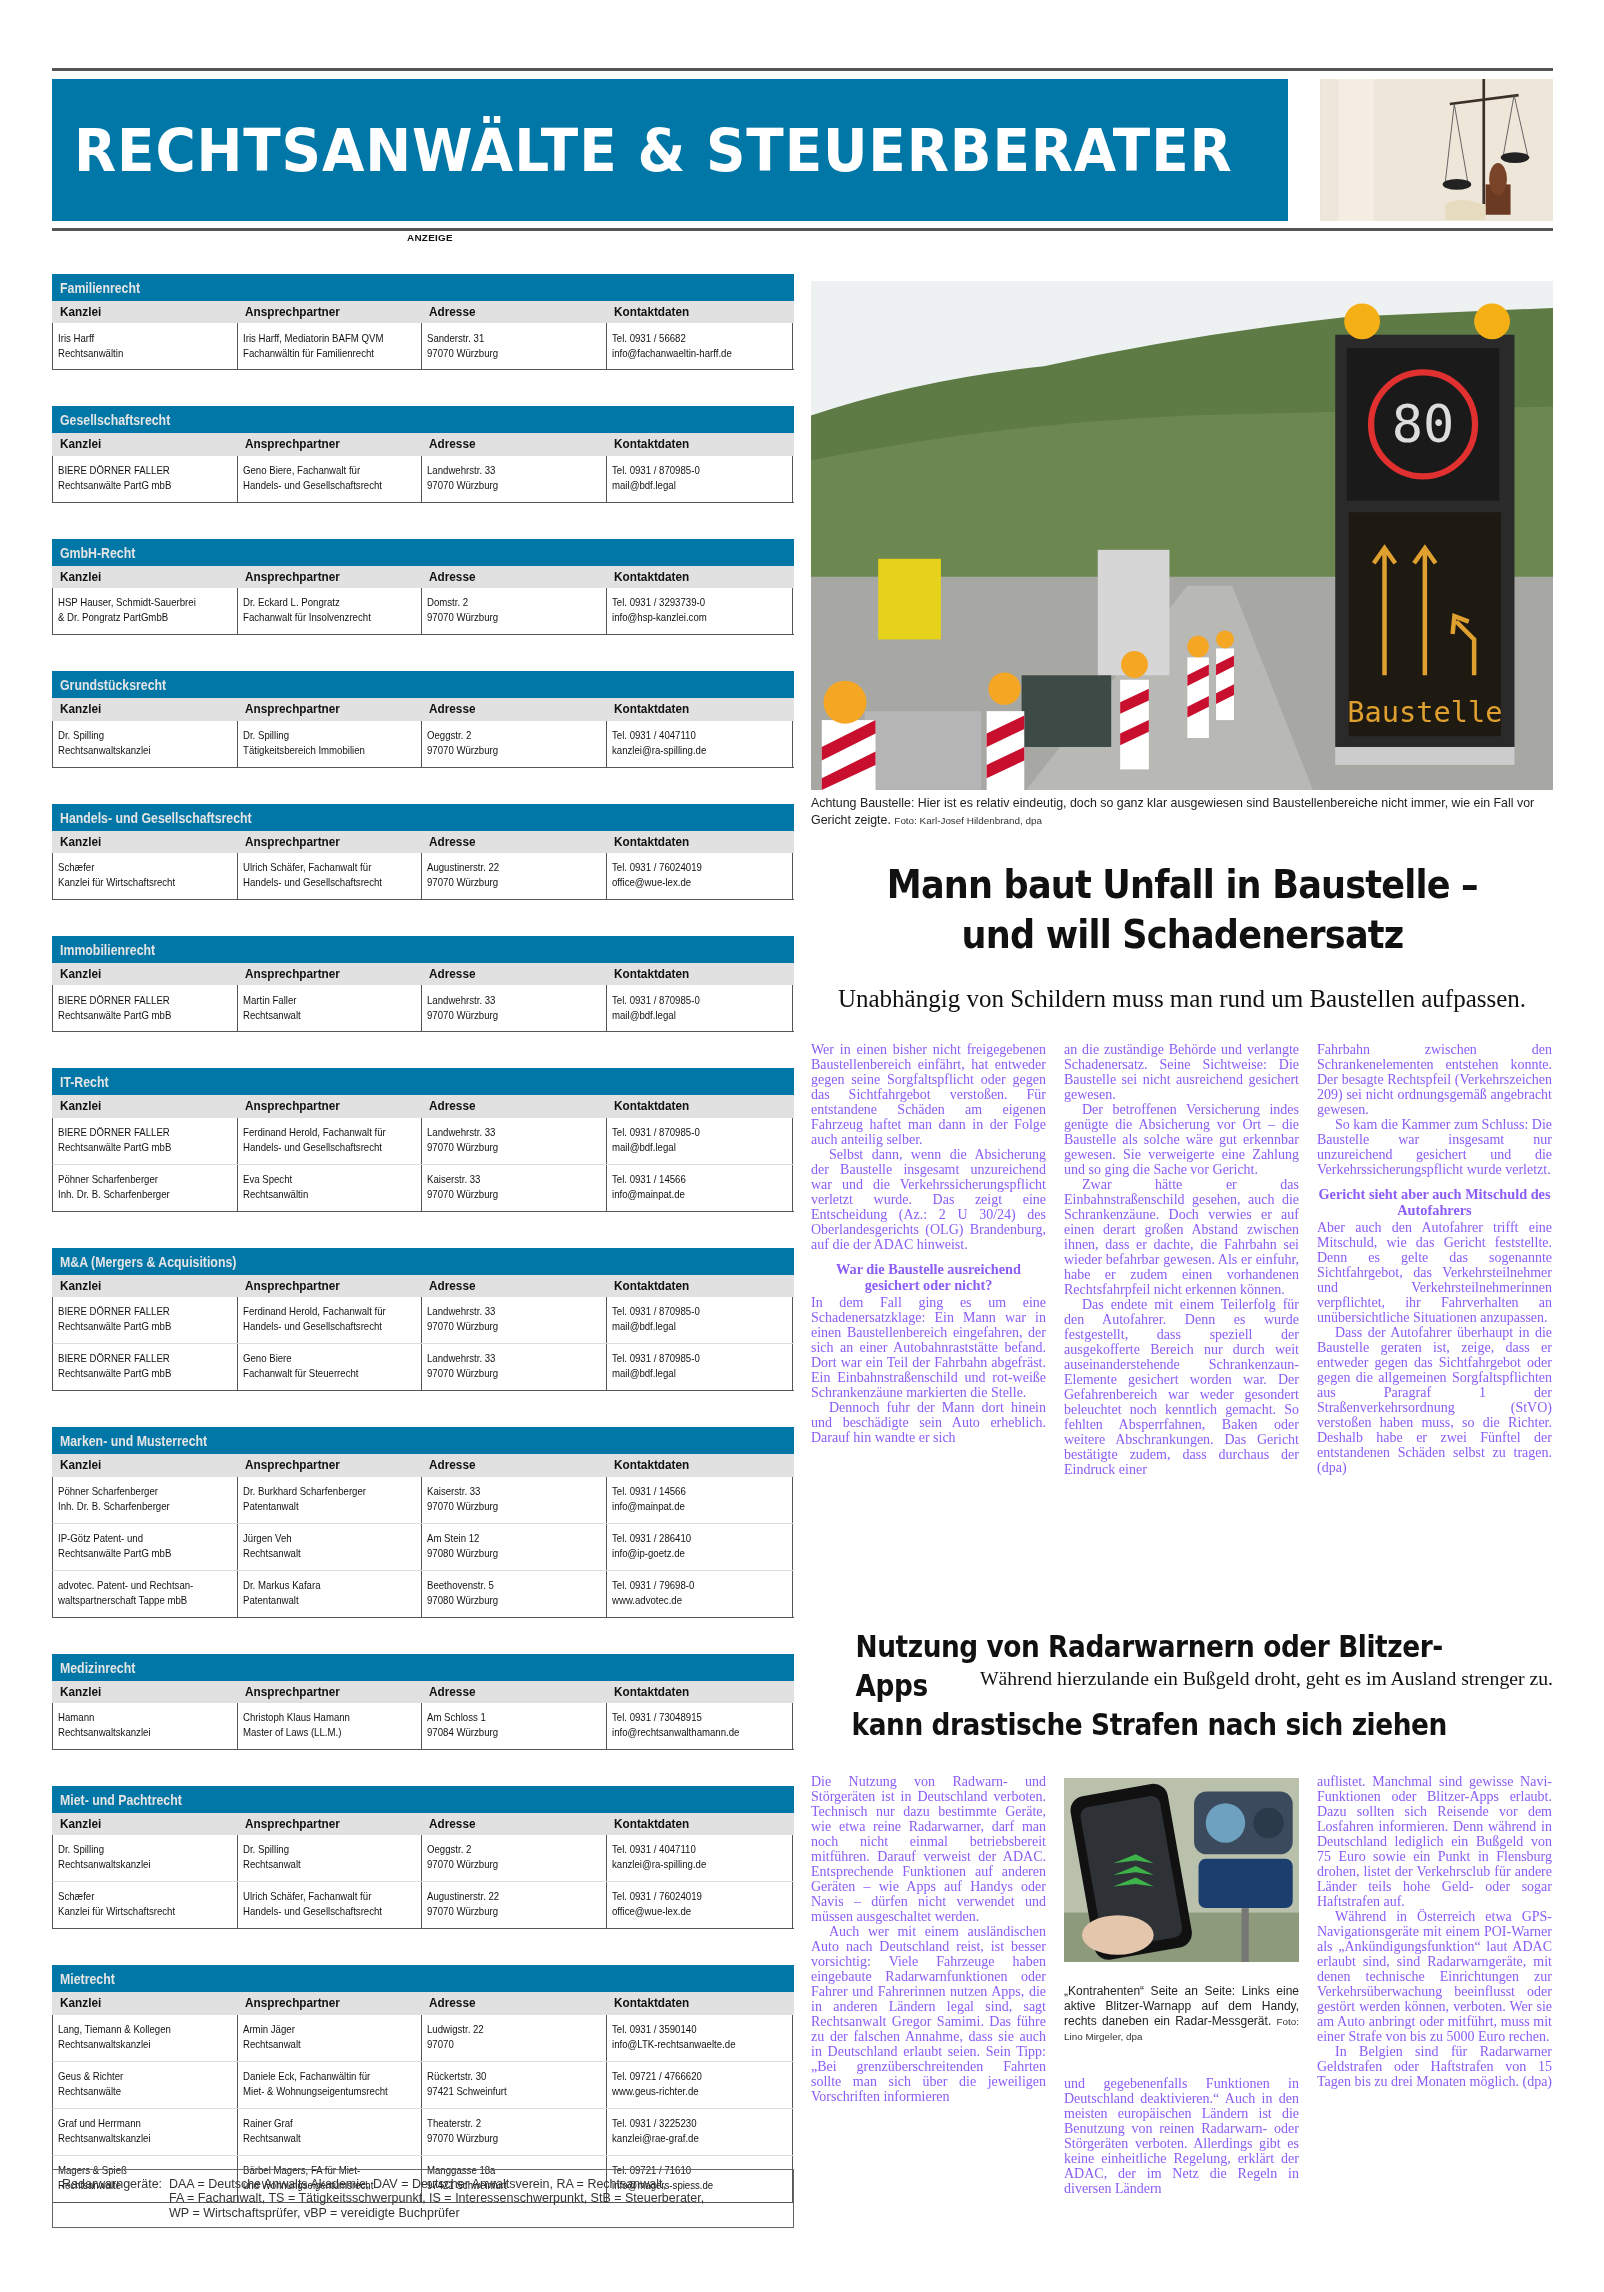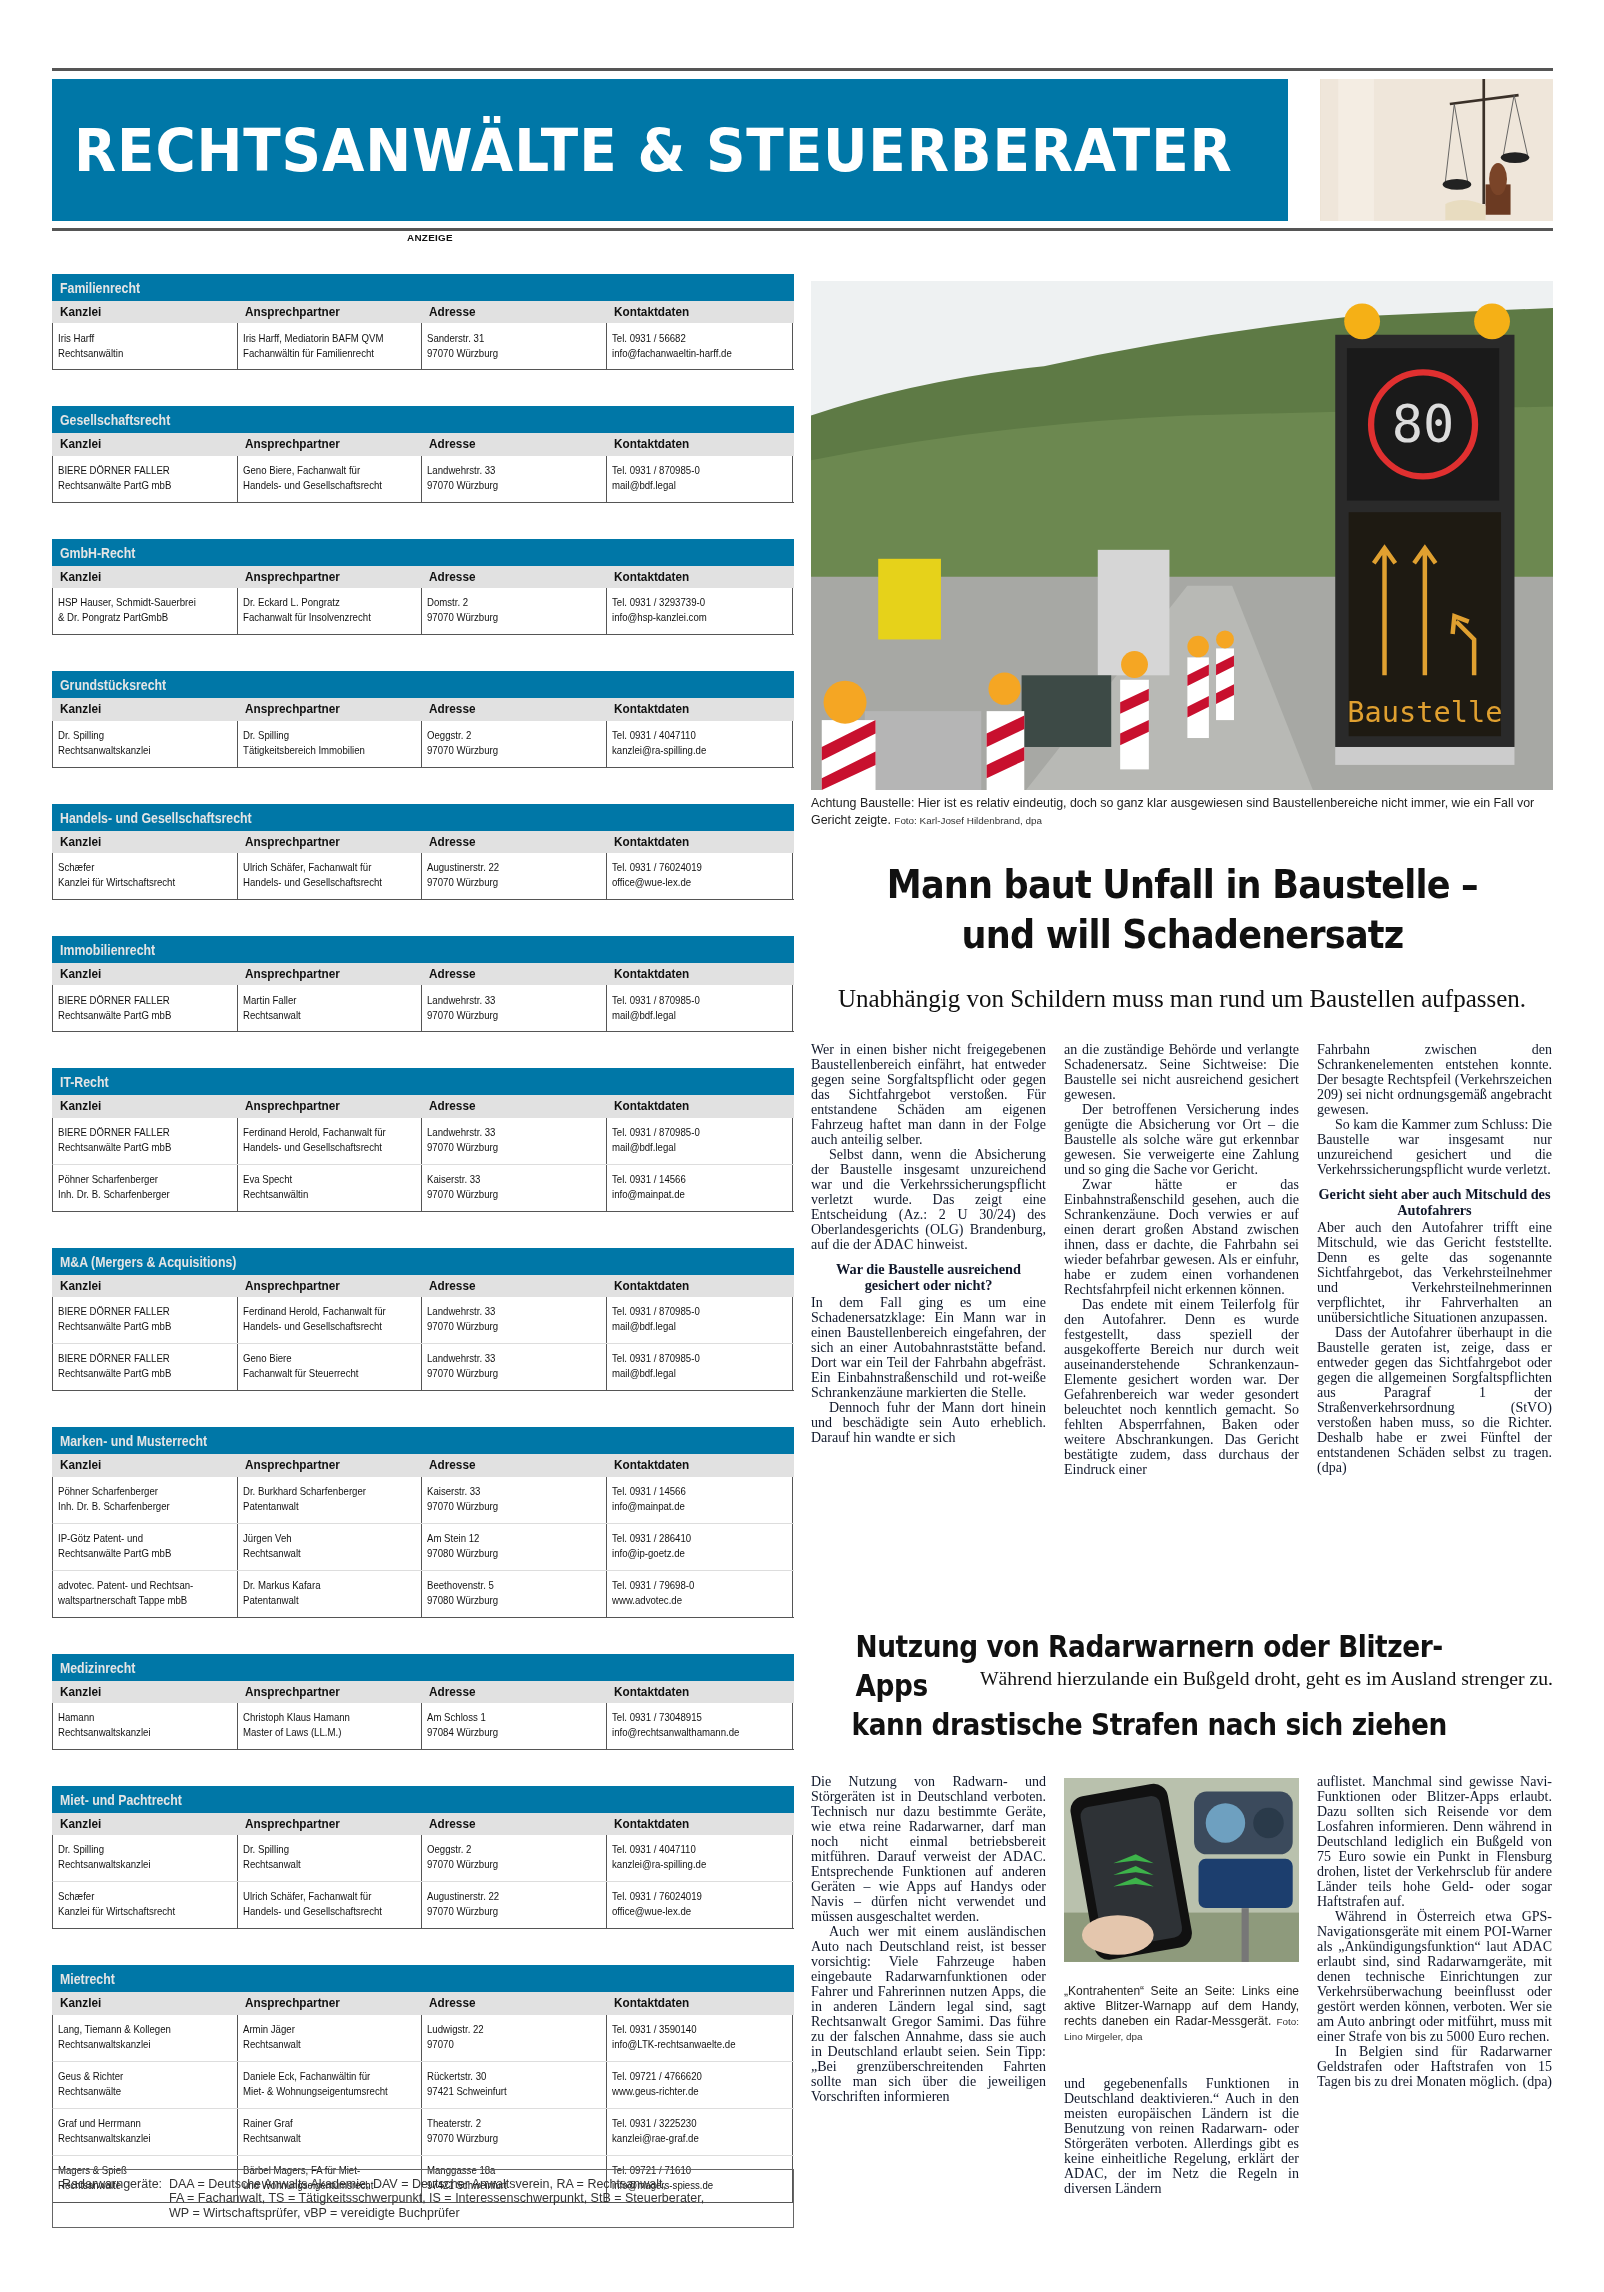--- a/index.html
+++ b/index.html
@@ -36,21 +36,21 @@
 
   
   .photo { position: absolute; top: 281px; left: 811px; width: 742px; height: 509px; overflow: hidden; background: #9fb08a; }
   .caption1 { position: absolute; top: 795px; left: 811px; width: 743px; font-size: 12.4px; line-height: 17px; color: #222; }
   .credit { font-size: 9.9px; color: #333; }
   .headline1 { position: absolute; top: 860px; left: 811px; width: 742px; text-align: center; font-family: "DejaVu Sans", sans-serif; font-weight: bold; font-size: 39px; line-height: 50px; letter-spacing: -0.9px; }
   .headline1 span { display: inline-block; transform: scaleX(0.9); }
   .subhead1 { position: absolute; top: 985px; left: 811px; width: 742px; text-align: center; font-family: "Liberation Serif", serif; font-size: 25px; }
   .cols { position: absolute; display: grid; column-gap: 18px; }
   .cols1 { top: 1042px; left: 811px; width: 742px; grid-template-columns: 235px 235px 235px; }
-  .art { font-family: "Liberation Serif", serif; font-size: 14px; line-height: 15px; text-align: justify; hyphens: auto; color: #0f172a; }
+  .art { font-family: "Liberation Serif", serif; font-size: 14px; line-height: 15px; text-align: justify; hyphens: auto; color: #8b5cf6; }
   .art p { text-indent: 0; }
   .art p + p { text-indent: 18px; }
   .art h4 { font-family: "Liberation Serif", serif; font-weight: bold; font-size: 14.3px; line-height: 16px; text-align: center; margin: 9px 0 1.8px; }
 
   .headline2 { position: absolute; top: 1627px; left: 811px; width: 742px; text-align: left; font-family: "DejaVu Sans", sans-serif; font-weight: bold; font-size: 30px; line-height: 39px; letter-spacing: -0.5px; }
   .headline2 span { display: inline-block; transform: scaleX(0.88); }
   .subhead2 { position: absolute; top: 1667px; left: 811px; width: 742px; text-align: right; font-family: "Liberation Serif", serif; font-size: 19.7px; }
   .cols2 { top: 1774px; left: 811px; width: 742px; grid-template-columns: 235px 235px 235px; }
   .photo2 { width: 235px; height: 184px; overflow: hidden; background: #aeb7a4; margin-top: 3.6px; }
   .caption2 { font-family: "Liberation Sans", sans-serif; font-size: 12px; line-height: 15px; margin: 22px 0 32px; text-align: justify; color: #222; }

